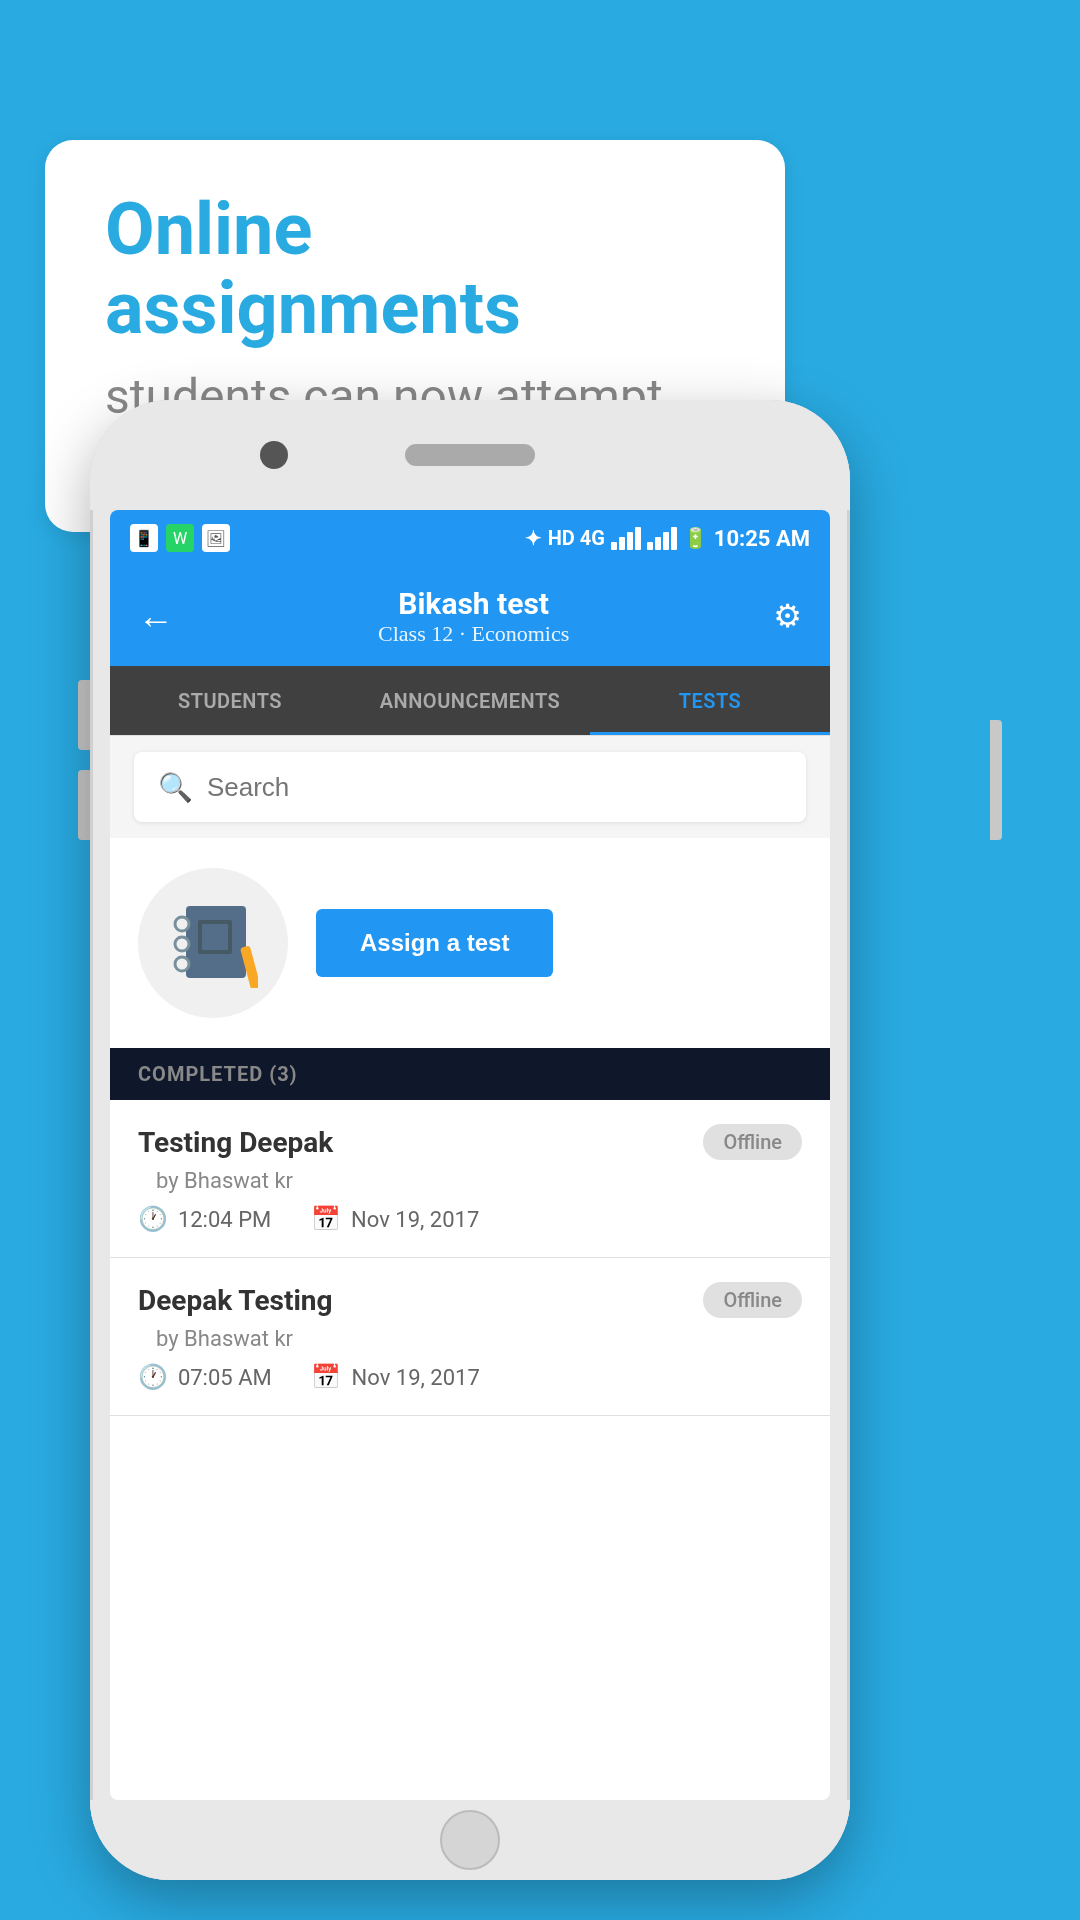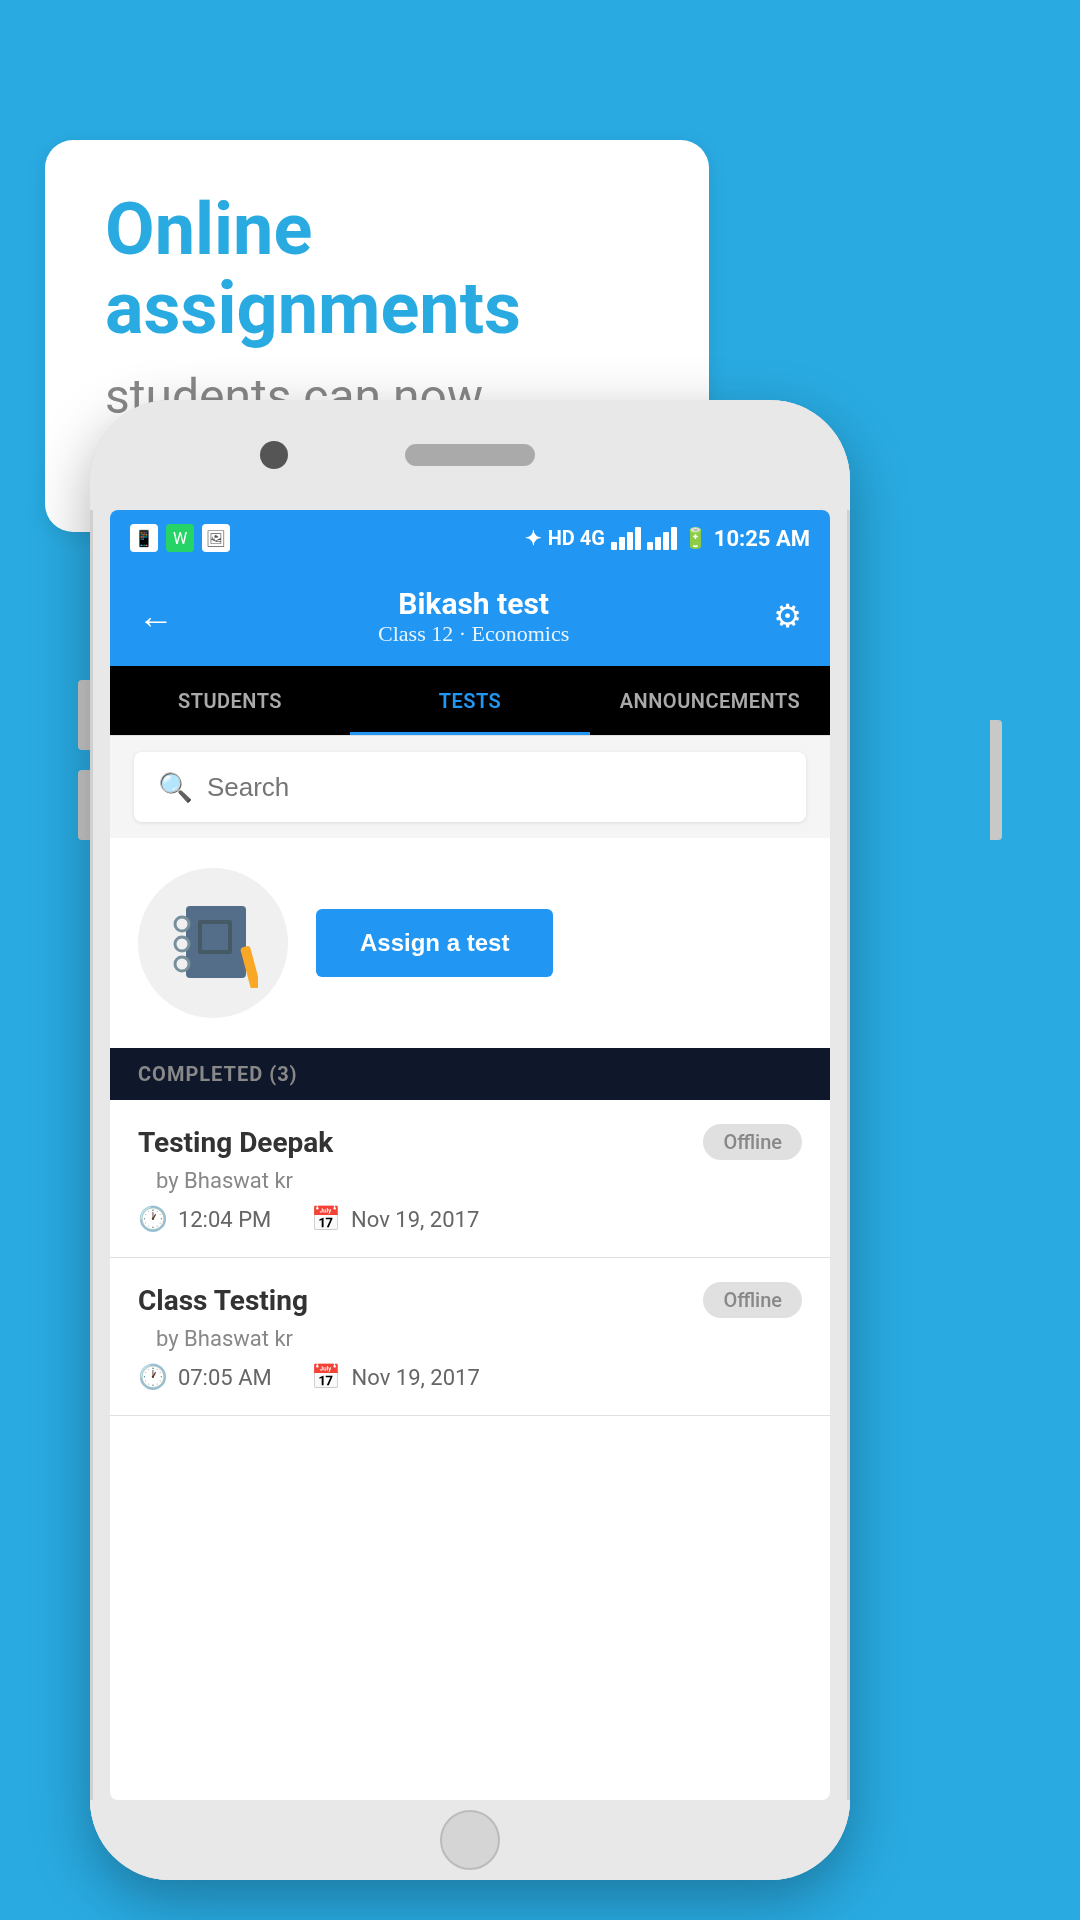--- a/index.html
+++ b/index.html
@@ -12,21 +12,21 @@
       font-family: 'Roboto', Arial, sans-serif;
       overflow: hidden;
       position: relative;
     }
 
     
     .speech-bubble {
       position: absolute;
       top: 140px;
       left: 45px;
-      width: 664px;
+      width: 740px;
       background: white;
       border-radius: 28px;
       padding: 50px 60px 50px 60px;
       box-shadow: 0 4px 20px rgba(0,0,0,0.1);
     }
     .speech-bubble::after {
       content: '';
       position: absolute;
       bottom: -48px;
       left: 50%;
@@ -184,21 +184,21 @@
     .app-bar-settings {
       color: white;
       font-size: 32px;
       cursor: pointer;
     }
 
     
     .tabs {
       width: 100%;
       height: 70px;
-      background: #000000;
+      background: #404040;
       display: flex;
       align-items: center;
       border-bottom: 1px solid #e0e0e0;
       flex-shrink: 0;
     }
     .tab {
       flex: 1;
       height: 100%;
       display: flex;
       align-items: center;
@@ -465,25 +465,25 @@
         <span class="app-bar-title-text">Bikash test</span>
         <span class="app-bar-subtitle-text">Class 12 · Economics</span>
       </div>
       <span class="app-bar-settings">⚙</span>
     </div>
 
     <div class="tabs">
       <div class="tab">
         <span>STUDENTS</span>
       </div>
+      <div class="tab">
+        <span>ANNOUNCEMENTS</span>
+      </div>
       <div class="tab active">
         <span>TESTS</span>
-      </div>
-      <div class="tab">
-        <span>ANNOUNCEMENTS</span>
       </div>
     </div>
 
     <div class="search-container">
       <div class="search-bar">
         <span class="search-icon-el">🔍</span>
         <input class="search-input" type="text" placeholder="Search" style="">
       </div>
     </div>
 
@@ -527,21 +527,21 @@
         </div>
         <div class="test-meta-item">
           <span class="meta-icon">📅</span>
           <span>Nov 19, 2017</span>
         </div>
       </div>
     </div>
 
     <div class="test-item">
       <div class="test-item-header">
-        <span class="test-item-name">Class Testing</span>
+        <span class="test-item-name">Deepak Testing</span>
         <span class="offline-badge">Offline</span>
       </div>
       <div class="test-item-by">by Bhaswat kr</div>
       <div class="test-item-meta">
         <div class="test-meta-item">
           <span class="meta-icon">🕐</span>
           <span>07:05 AM</span>
         </div>
         <div class="test-meta-item">
           <span class="meta-icon">📅</span>

